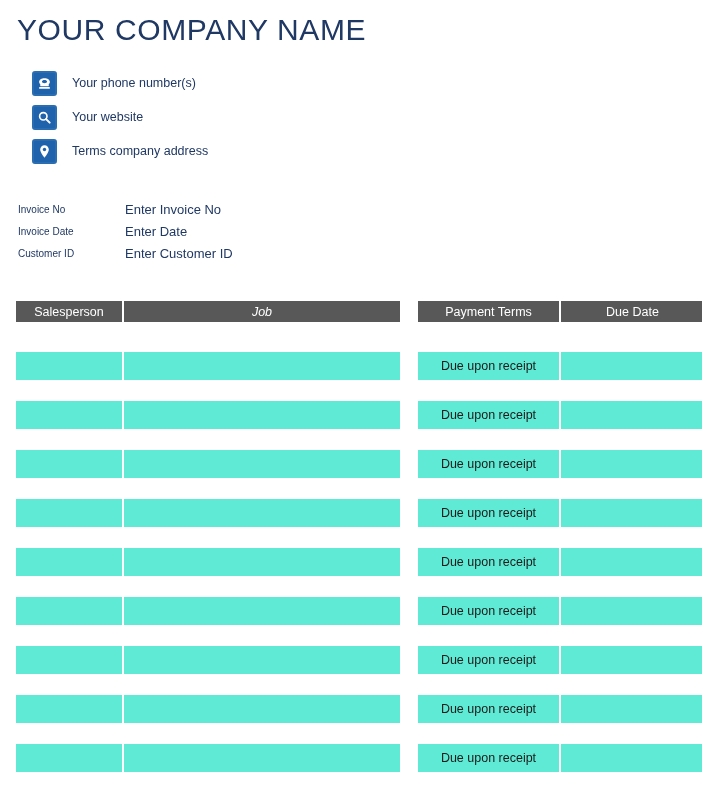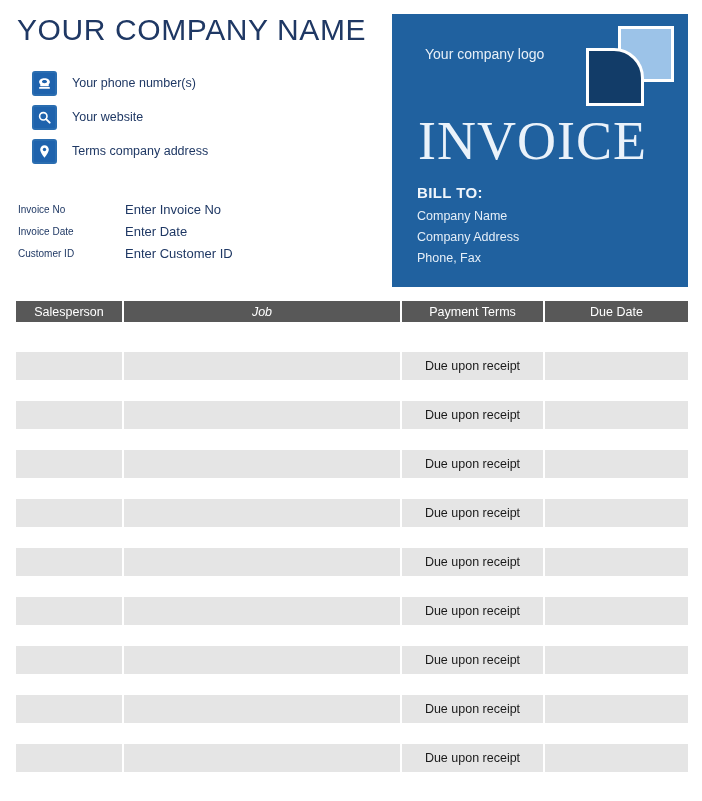--- a/index.html
+++ b/index.html
@@ -192,34 +192,34 @@
     height: 21px;
     border-right: 2px solid #ffffff;
   }
   #table-head .cell:last-child { border-right: none; }
 
   .body-row {
     height: 28px;
     margin-top: 21px;
   }
   .body-row .cell {
-    background: #e5e5e5;
+    background: #5eead4;
     height: 28px;
     display: flex;
     align-items: center;
     justify-content: center;
     font-size: 12.5px;
     color: #1a1a1a;
     border-right: 2px solid #ffffff;
   }
   .body-row .cell:last-child { border-right: none; }
 
   .col-salesperson { width: 108px; flex: 0 0 108px; }
   .col-job         { width: 278px; flex: 0 0 278px; font-style: italic; }
-  .col-terms       { width: 143px; flex: 0 0 143px; }
+  .col-terms       { width: 143px; flex: 0 0 143px; margin-left: 16px; }
   .col-duedate     { width: 143px; flex: 0 0 143px; }
 </style>
 </head>
 <body>
 
 <div id="page">
 
   <div id="company-title">YOUR COMPANY NAME</div>
 
   <div id="contact-list">
@@ -263,38 +263,20 @@
     <div class="meta-row">
       <span class="meta-label">Invoice Date</span>
       <span class="meta-value">Enter Date</span>
     </div>
     <div class="meta-row">
       <span class="meta-label">Customer ID</span>
       <span class="meta-value">Enter Customer ID</span>
     </div>
   </div>
 
-  <div id="invoice-panel">
-
-    <div id="logo-caption">Your company logo</div>
-
-    <div id="logo-mark">
-      <div id="logo-square-back"></div>
-      <div id="logo-square-front"></div>
-    </div>
-
-    <div id="invoice-word">INVOICE</div>
-
-    <div id="bill-to-block">
-      <div id="bill-to-heading">BILL TO:</div>
-      <div class="bill-line">Company Name</div>
-      <div class="bill-line">Company Address</div>
-      <div class="bill-line">Phone, Fax</div>
-    </div>
-  </div>
 
   <div id="items-table">
 
     <div class="trow" id="table-head">
       <div class="cell col-salesperson">Salesperson</div>
       <div class="cell col-job">Job</div>
       <div class="cell col-terms">Payment Terms</div>
       <div class="cell col-duedate">Due Date</div>
     </div>
 

